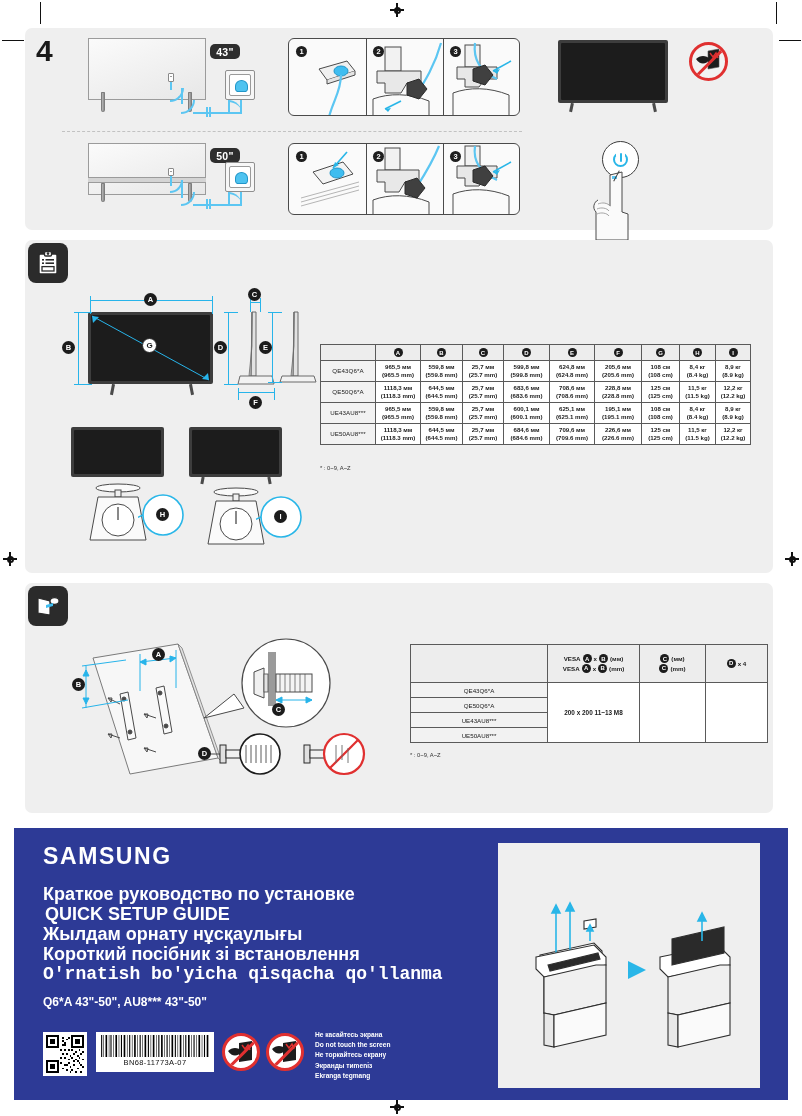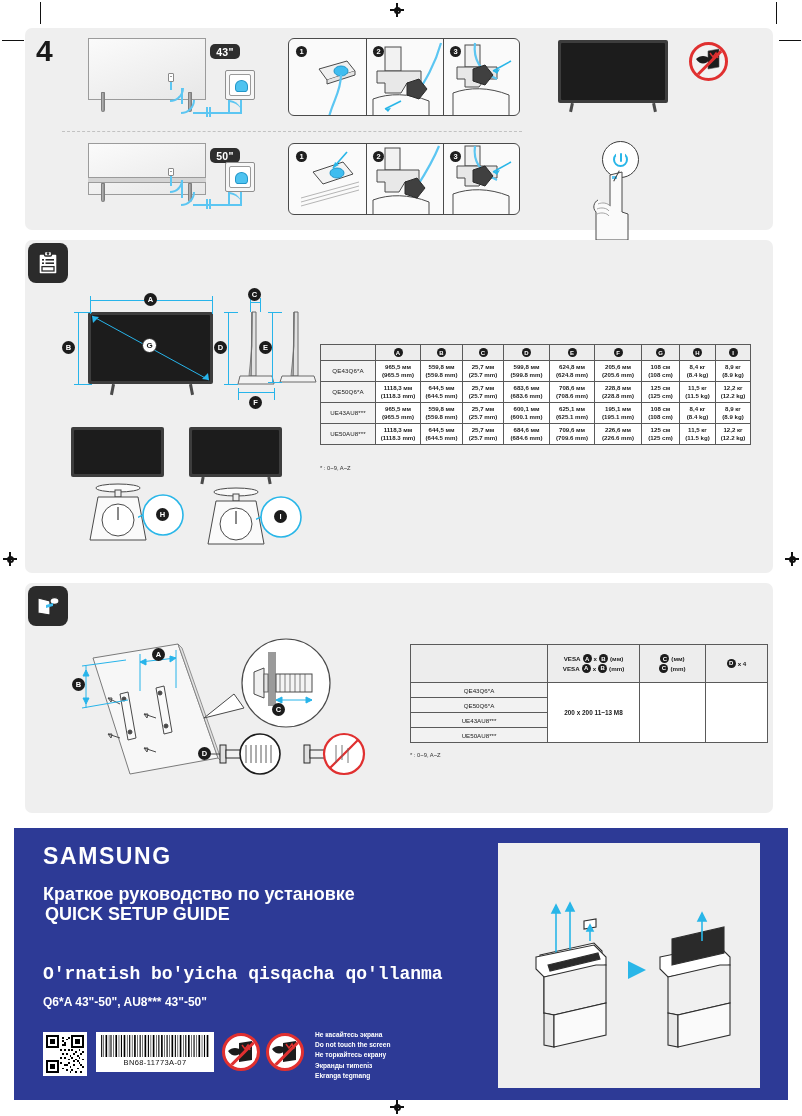--- a/index.html
+++ b/index.html
@@ -749,20 +749,22 @@
       </tbody>
   </table>
   <div class="footnote" style="left:410px; top:752px;">* : 0~9, A~Z</div>
 
   <div class="footer" style="left:14px; top:828px; width:774px; height:272px;"></div>
 
   <div class="samsung-logo" style="left:43px; top:843px;">SAMSUNG</div>
 
   <div class="ftitle" style="left:43px; top:880px;">Краткое руководство по установке</div>
   <div class="ftitle" style="left:45px; top:900px;">QUICK SETUP GUIDE</div>
+  <div class="ftitle" style="left:43px; top:920px;">Жылдам орнату нұсқаулығы</div>
+  <div class="ftitle" style="left:43px; top:940px;">Короткий посібник зі встановлення</div>
   <div class="ftitle" style="left:43px; top:960px;font-family:Liberation Mono, monospace;">O'rnatish bo'yicha qisqacha qo'llanma</div>
   <div class="fmodel" style="left:43px; top:995px;">Q6*A 43"-50", AU8*** 43"-50"</div>
 
   <div class="qr" style="left:43px; top:1032px; width:44px; height:44px;">
     <svg class="qrgrid" viewBox="0 0 21 21" shape-rendering="crispEdges">
       <rect width="21" height="21" fill="#fff"></rect>
       <g fill="#000">
         <rect x="0" y="0" width="7" height="1"></rect>
           <rect x="0" y="6" width="7" height="1"></rect>
         <rect x="0" y="0" width="1" height="7"></rect>

